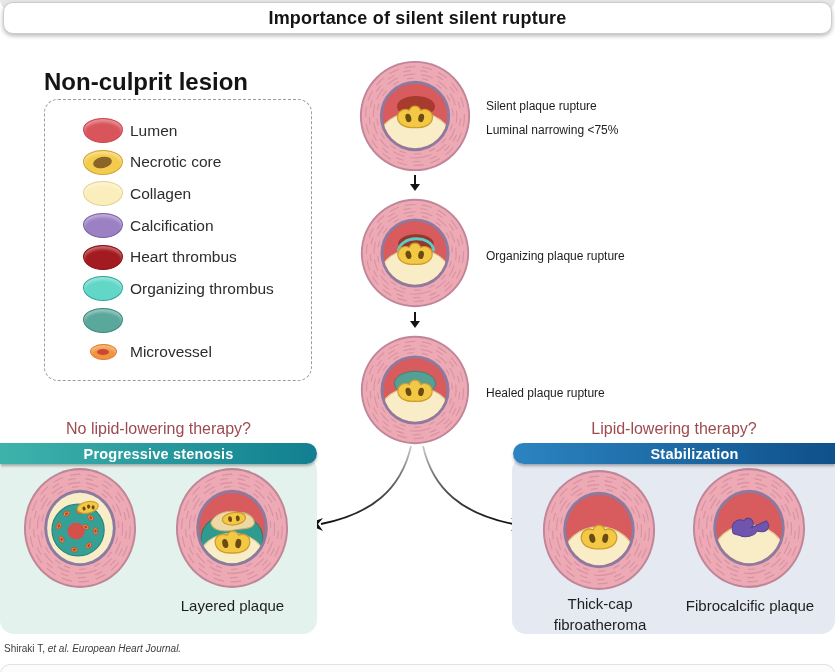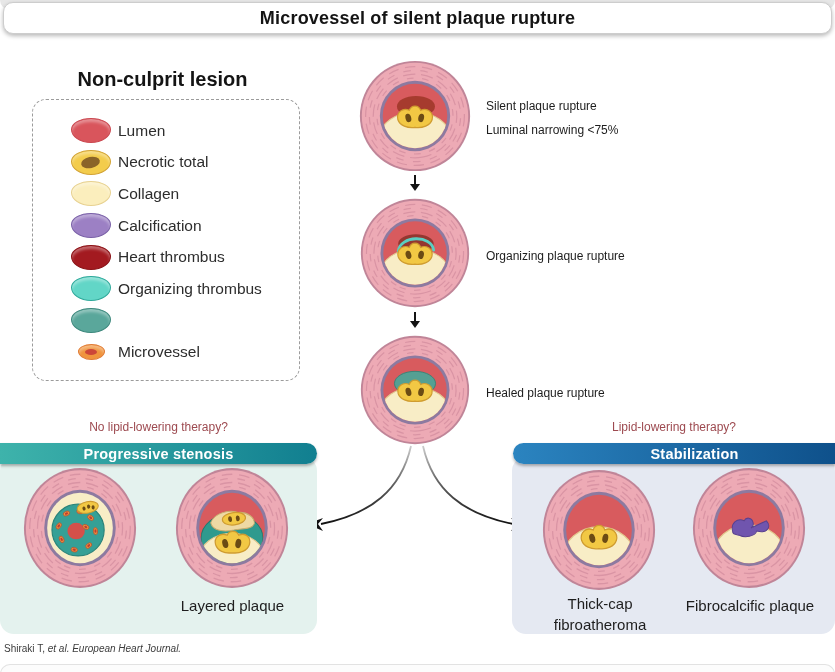--- a/index.html
+++ b/index.html
@@ -11,77 +11,77 @@
   .top-strip{position:absolute;left:0;right:0;top:0;height:10px;background:#e7e7e7;border-radius:0 0 10px 10px;}
   .bottom-strip{position:absolute;left:0;right:0;top:664px;height:10px;background:#fcfcfc;border:1px solid #e2e2e2;border-bottom:none;border-radius:10px 10px 0 0;}
   
   .title-bar{
     position:absolute;left:3px;right:3px;top:2px;height:30px;background:#fff;
     border:1px solid #cdcdcd;border-radius:10px;box-shadow:0 2px 4px rgba(0,0,0,.28);
     display:flex;align-items:center;justify-content:center;
     font-size:18px;font-weight:600;color:#141414;letter-spacing:.2px;
   }
   
-  .legend-title{position:absolute;left:44px;top:68px;width:237px;text-align:center;font-size:20px;font-weight:600;color:#141414;}
-  .legend-box{position:absolute;left:32px;top:99px;width:268px;height:282px;border:1.5px dashed #9b9b9b;border-radius:14px;box-sizing:border-box;padding:15px 0 0 38px;}
+  .legend-title{position:absolute;left:44px;top:68px;width:237px;font-size:24px;font-weight:600;color:#141414;}
+  .legend-box{position:absolute;left:44px;top:99px;width:268px;height:282px;border:1.5px dashed #9b9b9b;border-radius:14px;box-sizing:border-box;padding:15px 0 0 38px;}
   .legend-row{display:flex;align-items:center;height:31.6px;}
   .sw-wrap{width:40px;display:flex;justify-content:center;align-items:center;}
   .swatch{position:relative;width:40px;height:25px;border-radius:50% / 46% 46% 54% 54%;border:1.5px solid transparent;box-sizing:border-box;box-shadow:inset 0 3px 3px rgba(255,255,255,.35);}
   .swatch.small{width:27px;height:16px;}
   .swatch-inner{position:absolute;border-radius:50%;}
   .swatch-inner.core{left:9px;top:6px;width:19px;height:11px;transform:rotate(-12deg);}
   .swatch-inner.micro{left:6px;top:4px;width:12px;height:6px;}
   .legend-label{margin-left:7px;font-size:15.5px;color:#2d2d2d;}
   
   .vessel{position:absolute;}
   .vessel svg{display:block;width:100%;height:100%;}
   .stage-label{position:absolute;left:486px;font-size:12px;line-height:24px;color:#1d1d1d;white-space:nowrap;}
   .arrow-down{position:absolute;width:12px;}
   .arrow-down .line{width:2px;height:9px;background:#141414;margin:0 auto;}
   .arrow-down .head{width:0;height:0;margin:0 auto;border-left:5px solid transparent;border-right:5px solid transparent;border-top:7px solid #141414;}
   
-  .question{position:absolute;top:420px;text-align:center;font-size:12px;font-weight:500;}
+  .question{position:absolute;top:420px;text-align:center;font-size:16px;font-weight:500;}
   .banner{position:absolute;top:443px;height:21px;display:flex;align-items:center;justify-content:center;
           color:#fff;font-size:14.5px;font-weight:600;box-shadow:0 2px 3px rgba(0,0,0,.3);letter-spacing:.2px;}
   .banner.left{left:0;width:317px;border-radius:0 11px 11px 0;}
   .banner.right{left:513px;width:363px;border-radius:11px 0 0 11px;text-align:center;}
   .panel{position:absolute;top:457px;height:177px;border-radius:14px;}
   .panel.left{left:0;width:317px;}
   .panel.right{left:512px;width:323px;}
   .caption{position:absolute;text-align:center;font-size:15px;line-height:21px;color:#1e1e1e;}
   .citation{position:absolute;left:4px;top:643px;font-size:10px;color:#3c3c3c;}
   .citation .it{font-style:italic;}
 </style>
 </head>
 <body>
 
 <div id="canvas">
 
   <div class="top-strip"></div>
   <div class="bottom-strip"></div>
 
   <div class="title-bar">
-    <span>Microvessel of silent plaque rupture</span>
+    <span>Importance of silent silent rupture</span>
   </div>
 
   <div class="legend-title">Non-culprit lesion</div>
   <div class="legend-box">
     <div class="legend-row">
       <div class="sw-wrap">
           <div class="swatch" style="background: rgb(217, 85, 92); border-color: rgb(203, 74, 82);"></div>
         </div>
       <div class="legend-label">Lumen</div>
     </div>
     <div class="legend-row">
       <div class="sw-wrap">
           <div class="swatch" style="background: rgb(243, 204, 76); border-color: rgb(210, 163, 54);">
             <div class="swatch-inner core" style="background: rgb(138, 100, 40);"></div>
           </div>
         </div>
-      <div class="legend-label">Necrotic total</div>
+      <div class="legend-label">Necrotic core</div>
     </div>
     <div class="legend-row">
       <div class="sw-wrap">
           <div class="swatch" style="background: rgb(251, 238, 189); border-color: rgb(231, 209, 145);"></div>
         </div>
       <div class="legend-label">Collagen</div>
     </div>
     <div class="legend-row">
       <div class="sw-wrap">
           <div class="swatch" style="background: rgb(156, 128, 196); border-color: rgb(123, 98, 168);"></div>

